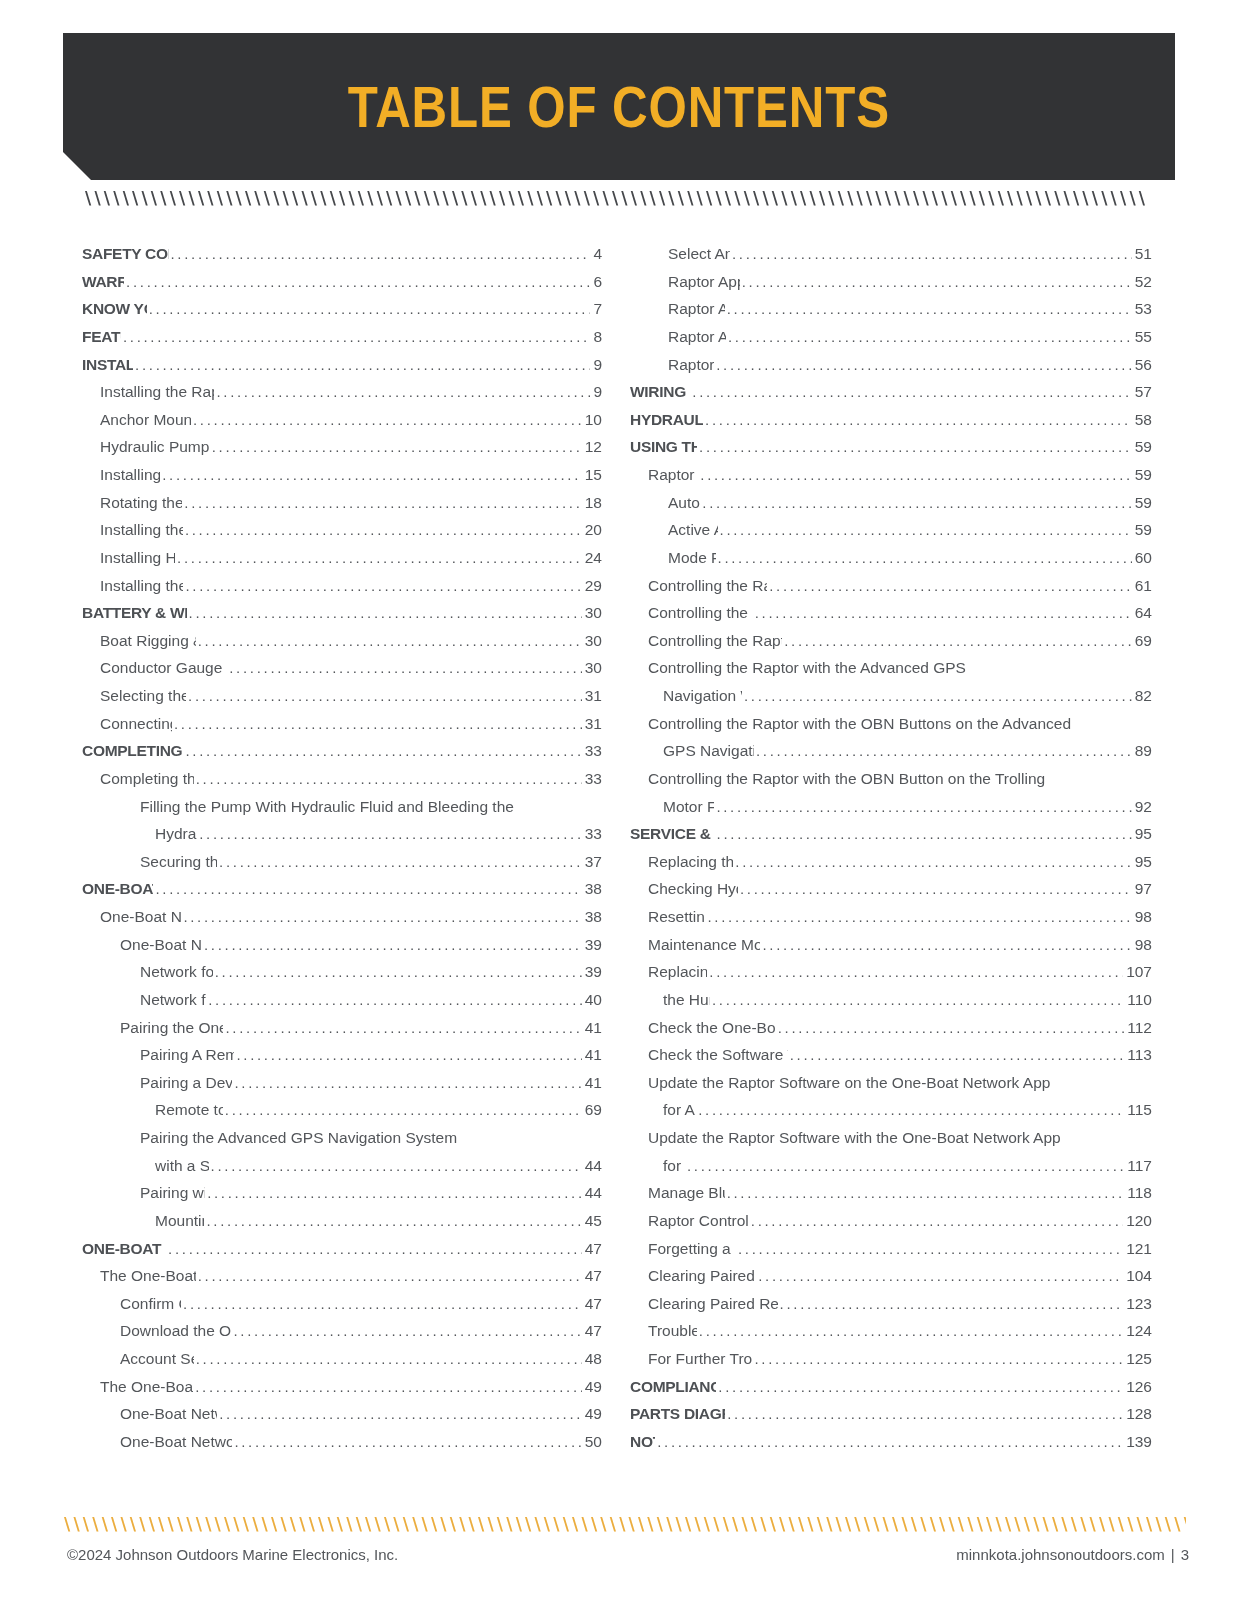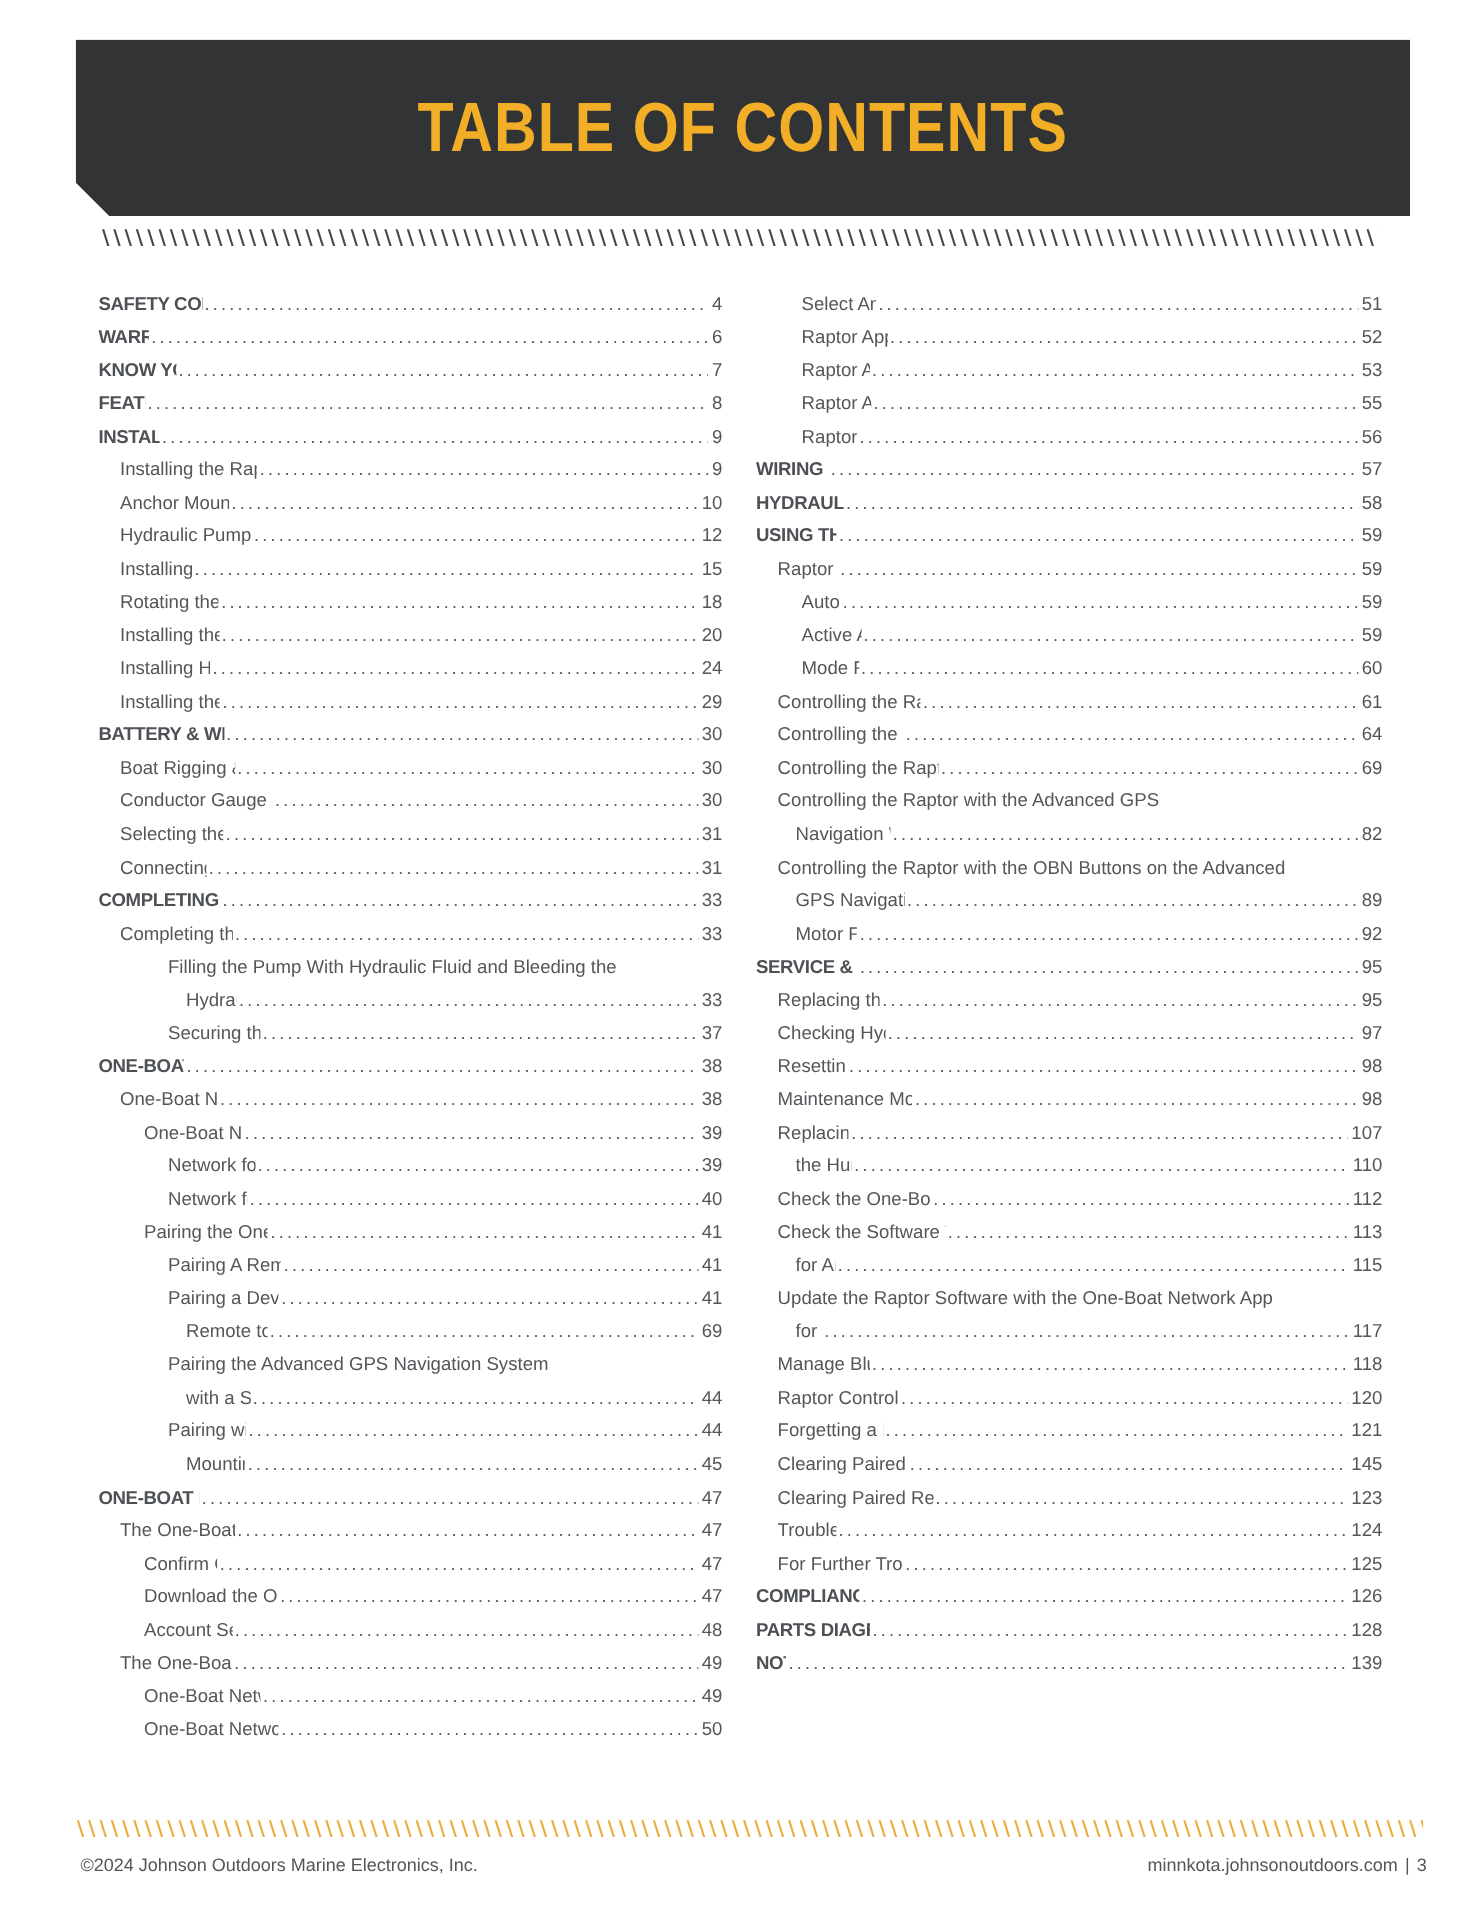--- a/index.html
+++ b/index.html
@@ -391,20 +391,23 @@
       <span class="pg">82</span>
     </div>
     <div class="row" style="padding-left: 18px;">
       <span class="label">Controlling the Raptor with the OBN Buttons on the Advanced</span>
     </div>
     <div class="row" style="padding-left: 33px;">
       <span class="label">GPS Navigation Wireless Remote</span>
       <span class="dots">............................................................................................................................................</span>
       <span class="pg">89</span>
     </div>
+    <div class="row" style="padding-left: 18px;">
+      <span class="label">Controlling the Raptor with the OBN Button on the Trolling</span>
+    </div>
     <div class="row" style="padding-left: 33px;">
       <span class="label">Motor Foot Pedal</span>
       <span class="dots">............................................................................................................................................</span>
       <span class="pg">92</span>
     </div>
     <div class="row b" style="padding-left: 0px;">
       <span class="label">SERVICE &amp; MAINTENANCE</span>
       <span class="dots">............................................................................................................................................</span>
       <span class="pg">95</span>
     </div>
@@ -441,20 +444,23 @@
     <div class="row" style="padding-left: 18px;">
       <span class="label">Check the One-Boat Network App Software Version</span>
       <span class="dots">............................................................................................................................................</span>
       <span class="pg">112</span>
     </div>
     <div class="row" style="padding-left: 18px;">
       <span class="label">Check the Software Version of the Raptor on the OBN App</span>
       <span class="dots">............................................................................................................................................</span>
       <span class="pg">113</span>
     </div>
+    <div class="row" style="padding-left: 18px;">
+      <span class="label">Update the Raptor Software on the One-Boat Network App</span>
+    </div>
     <div class="row" style="padding-left: 33px;">
       <span class="label">for Android</span>
       <span class="dots">............................................................................................................................................</span>
       <span class="pg">115</span>
     </div>
     <div class="row" style="padding-left: 18px;">
       <span class="label">Update the Raptor Software with the One-Boat Network App</span>
     </div>
     <div class="row" style="padding-left: 33px;">
       <span class="label">for iOS</span>
@@ -472,21 +478,21 @@
       <span class="pg">120</span>
     </div>
     <div class="row" style="padding-left: 18px;">
       <span class="label">Forgetting a Raptor on a Device</span>
       <span class="dots">............................................................................................................................................</span>
       <span class="pg">121</span>
     </div>
     <div class="row" style="padding-left: 18px;">
       <span class="label">Clearing Paired Raptors from the Remote</span>
       <span class="dots">............................................................................................................................................</span>
-      <span class="pg">145</span>
+      <span class="pg">104</span>
     </div>
     <div class="row" style="padding-left: 18px;">
       <span class="label">Clearing Paired Remotes or Devices from the Raptor</span>
       <span class="dots">............................................................................................................................................</span>
       <span class="pg">123</span>
     </div>
     <div class="row" style="padding-left: 18px;">
       <span class="label">Troubleshooting</span>
       <span class="dots">............................................................................................................................................</span>
       <span class="pg">124</span>

